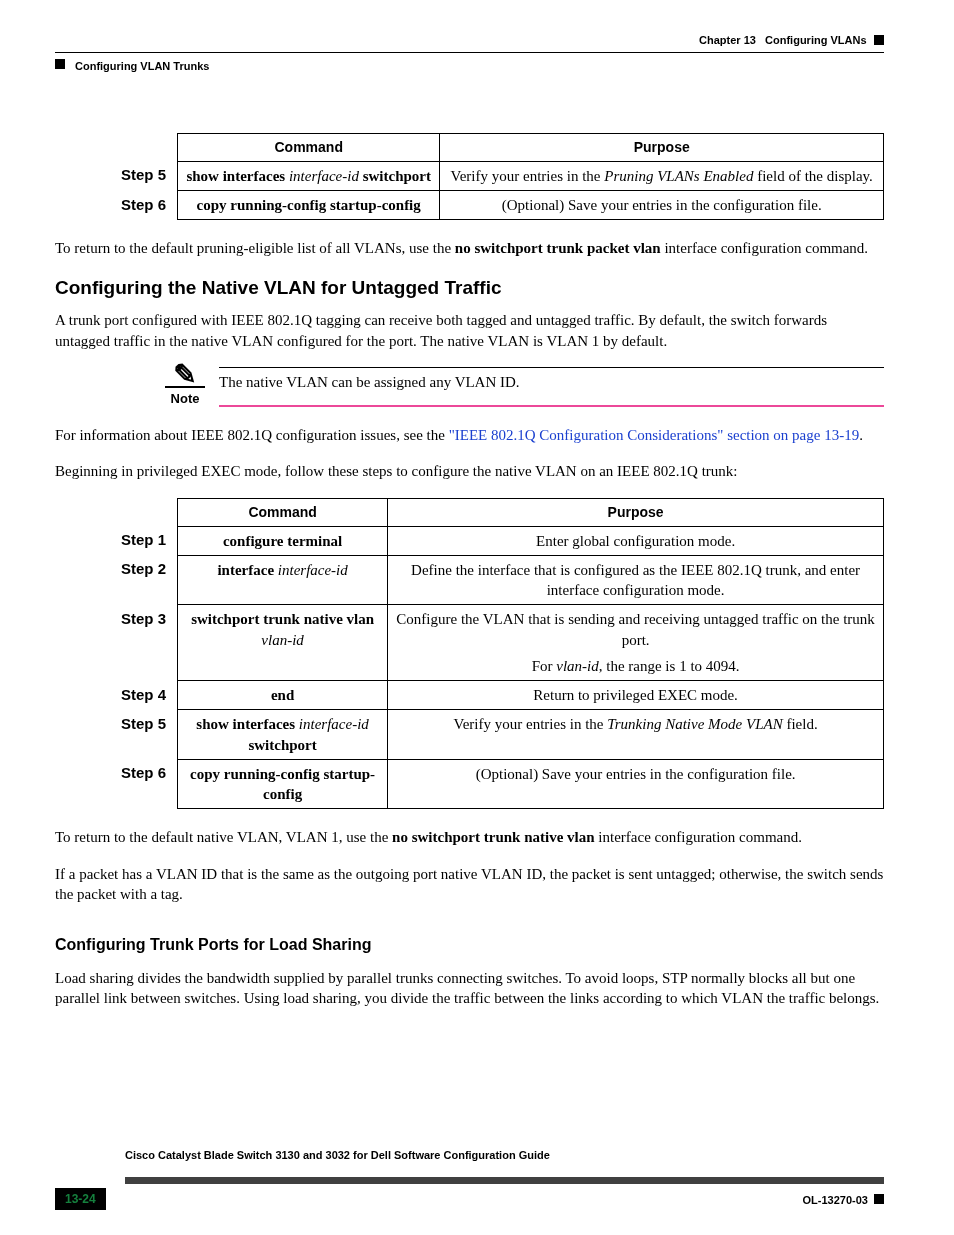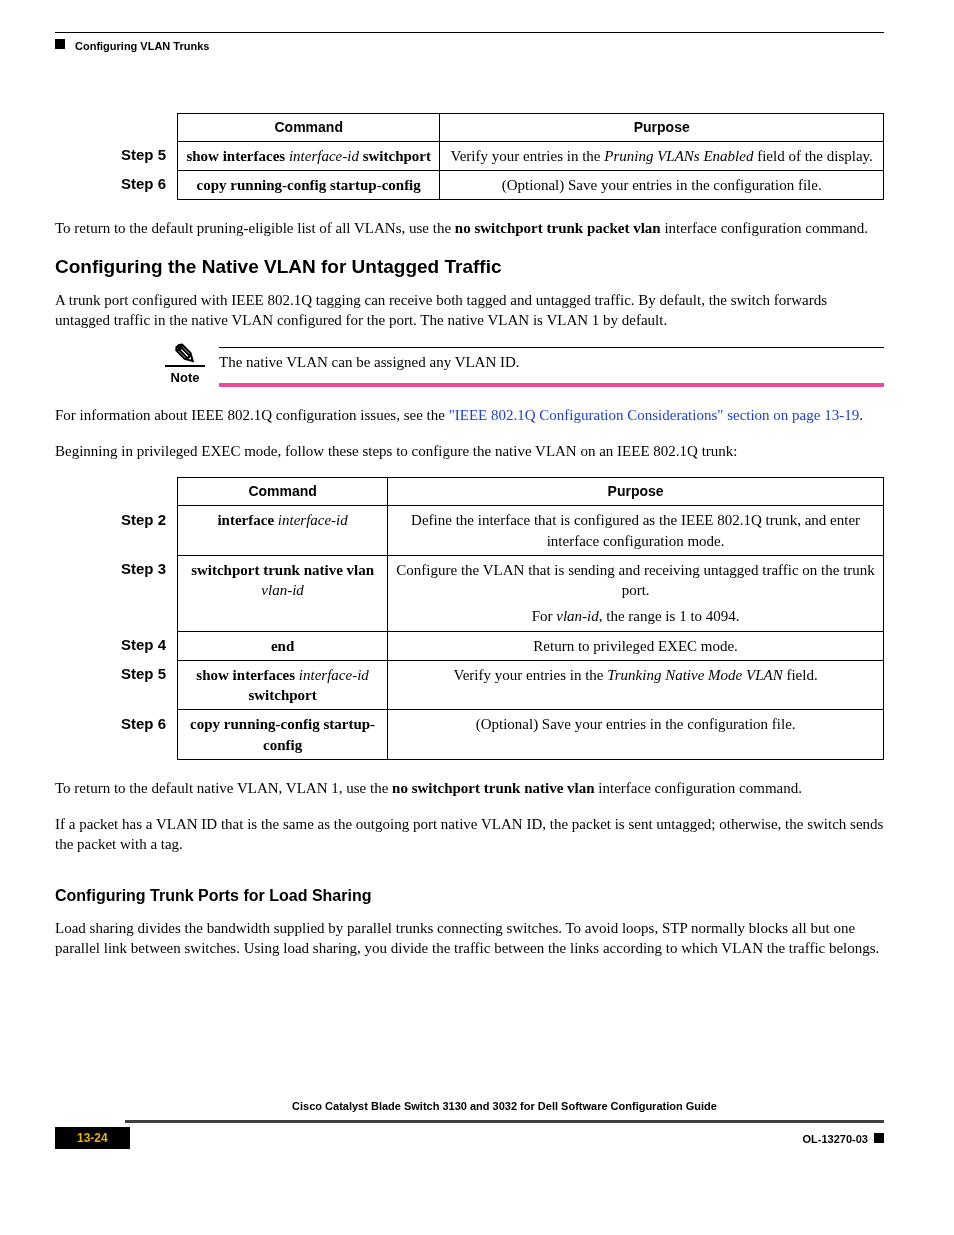--- a/index.html
+++ b/index.html
@@ -75,65 +75,70 @@
     font-size: 28px;
     line-height: 0.6;
     display:block;
     padding-bottom:2px;
     border-bottom:2px solid #000;
     margin-bottom:2px;
   }
   .note-right {
     flex:1;
     border-top:1px solid #000;
-    border-bottom:4px solid #ec4899;
+    border-bottom:2px solid #ec4899;
     padding: 4px 0;
   }
   .link { color: #1a3fcf; }
   .footer {
     margin-top: 140px;
   }
   .footer-title {
-    text-align:center;
+    text-align:left;
     font-family: Arial, Helvetica, sans-serif;
     font-weight: bold;
     font-size: 11px;
-    border-bottom:3px solid #404040;
-    padding-bottom:6px;
+    border-bottom:7px solid #404040;
+    padding-bottom:14px;
     margin-left:70px;
   }
   .footer-row {
     display:flex;
     justify-content: space-between;
     align-items:center;
     margin-top:4px;
   }
   .page-badge {
     background:#000;
-    color:#eab308;
+    color:#15803d;
     font-family: Arial, Helvetica, sans-serif;
     font-weight:bold;
     font-size:12px;
-    padding:3px 22px;
+    padding:3px 10px;
   }
   .doc-id {
     font-family: Arial, Helvetica, sans-serif;
     font-weight:bold;
     font-size:11px;
     margin-top:16px;
   }
   .semi { font-style: italic; }
   .b { font-weight: bold; }
   .table-wrap { margin-left: 55px; }
   .footer-row .blk-end { width:10px; height:10px; background:#000; display:inline-block; margin-left:6px;}
 </style>
 </head>
 <body>
 
 <div>
+  <div class="header-line-wrap">
+    <span class="spacer"></span>
+    <span class="chapter-weight" style="font-family:Arial;font-size:11px;"><span class="b">Chapter 13</span>&nbsp;&nbsp;&nbsp;<span class="b">Configuring VLANs</span></span>
+    &nbsp;&nbsp;<span class="blk"></span>
+  </div>
   <div class="hline"></div>
   <div class="header-left">
     <span class="blk"></span>
     <span style="font-family:Arial;font-size:11px;font-weight:bold;">Configuring VLAN Trunks</span>
   </div>
 </div>
 
 <div style="height:55px"></div>
 
 <div class="table-wrap">
@@ -182,20 +187,25 @@
 
 <div class="table-wrap">
 <table class="cmd">
   <tbody>
         <tr>
     <th class="step-col-hdr"></th>
     <th>Command</th>
     <th>Purpose</th>
   </tr>
   <tr>
+    <td class="step-col">Step 1</td>
+    <td><span class="b">configure terminal</span></td>
+    <td>Enter global configuration mode.</td>
+  </tr>
+  <tr>
     <td class="step-col">Step 2</td>
     <td><span class="b">interface </span><span class="semi">interface-id</span></td>
     <td>Define the interface that is configured as the IEEE 802.1Q trunk, and enter interface configuration mode.</td>
   </tr>
   <tr>
     <td class="step-col">Step 3</td>
     <td><span class="b">switchport trunk native vlan </span><span class="semi">vlan-id</span></td>
     <td>
       <div>Configure the VLAN that is sending and receiving untagged traffic on the trunk port.</div>
       <div style="margin-top:6px;"><span>For </span><span class="semi">vlan-id</span><span>, the range is 1 to 4094.</span></div>

